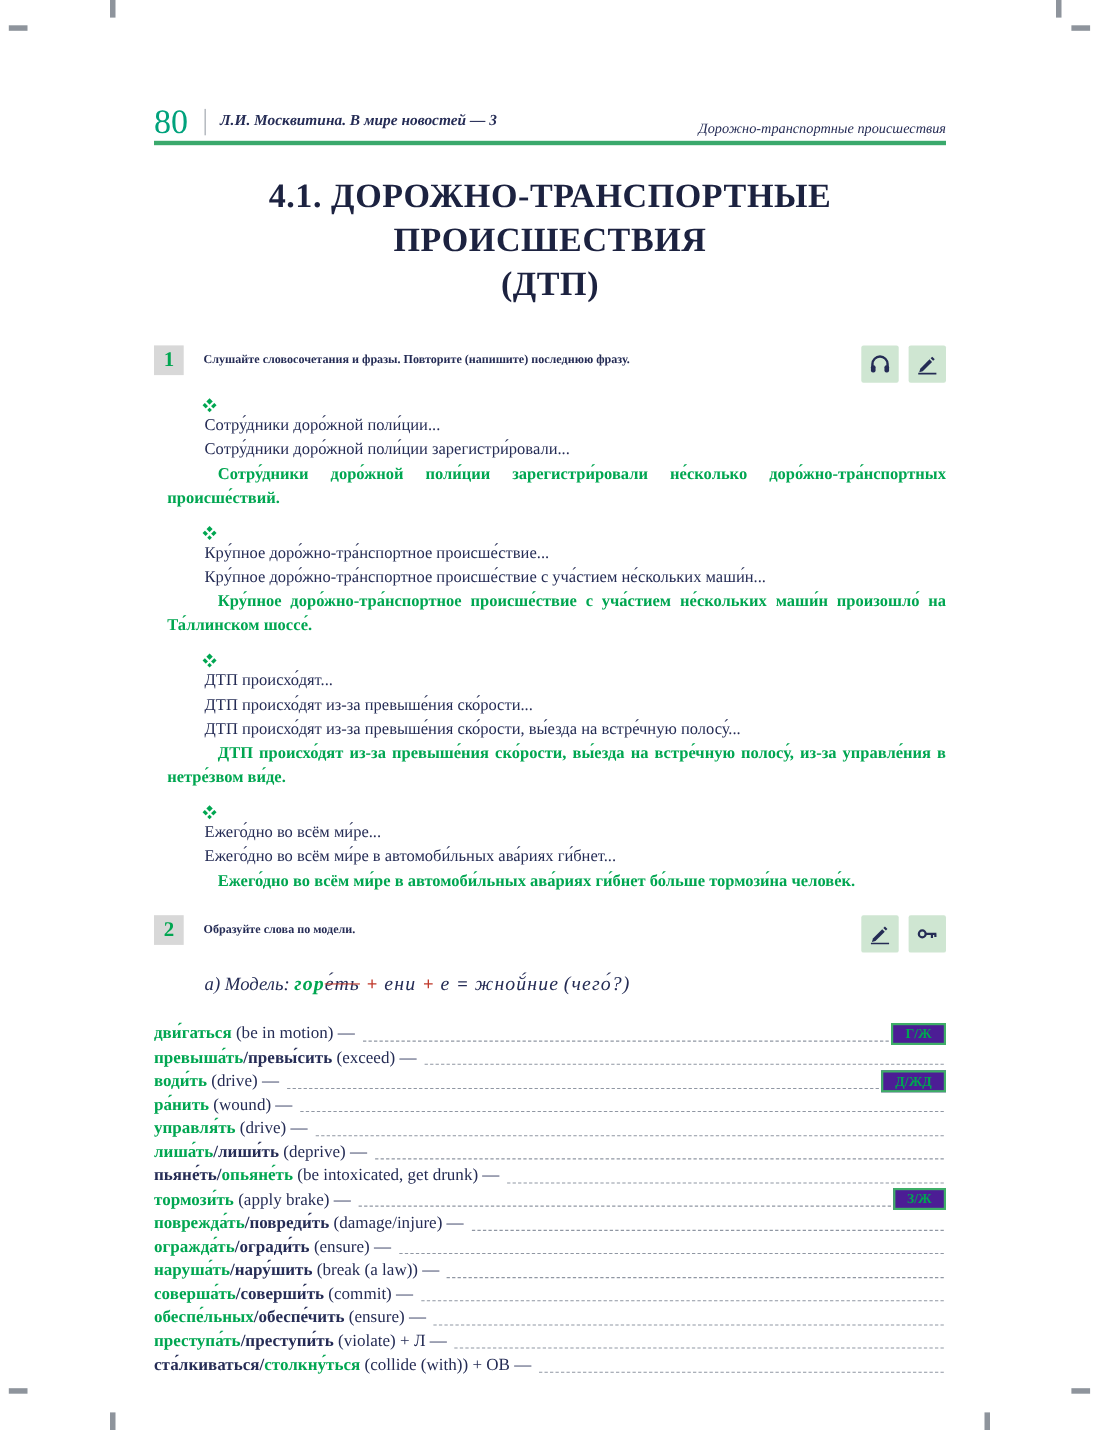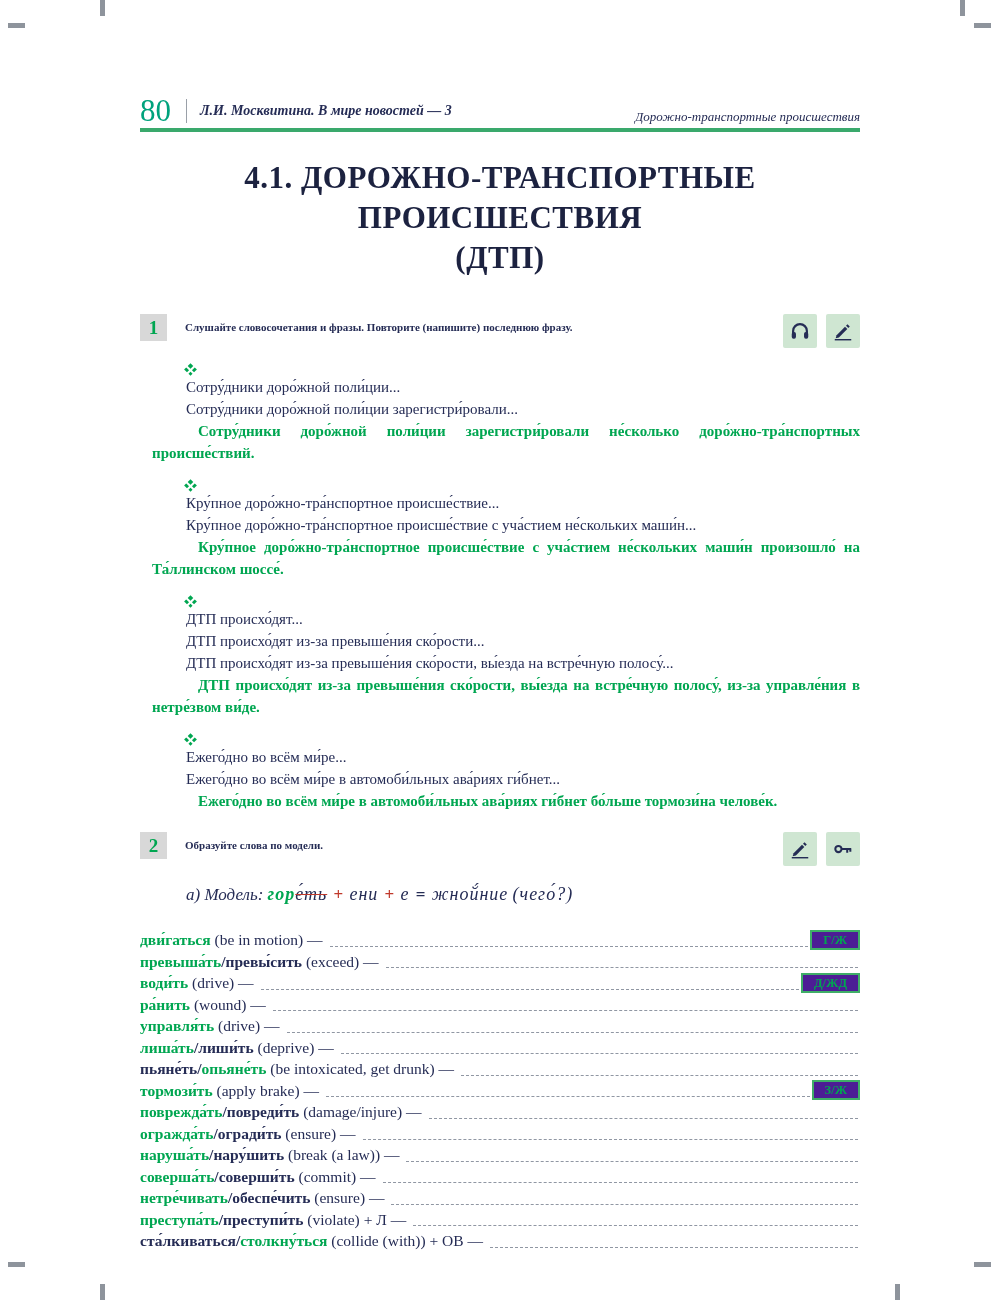--- a/index.html
+++ b/index.html
@@ -222,21 +222,21 @@
         </div>
         <div class="verb-row">
           <span class="lead"><span class="vb t-green">наруша́ть</span><span class="vb t-navy">/</span><span class="vb t-navy">нару́шить</span><span class="gloss"> (break (a law))</span><span class="dash"> —</span></span>
           <span class="fill"></span>
         </div>
         <div class="verb-row">
           <span class="lead"><span class="vb t-green">соверша́ть</span><span class="vb t-navy">/</span><span class="vb t-navy">соверши́ть</span><span class="gloss"> (commit)</span><span class="dash"> —</span></span>
           <span class="fill"></span>
         </div>
         <div class="verb-row">
-          <span class="lead"><span class="vb t-green">нетре́чивать</span><span class="vb t-navy">/</span><span class="vb t-navy">обеспе́чить</span><span class="gloss"> (ensure)</span><span class="dash"> —</span></span>
+          <span class="lead"><span class="vb t-green">обеспе́льных</span><span class="vb t-navy">/</span><span class="vb t-navy">обеспе́чить</span><span class="gloss"> (ensure)</span><span class="dash"> —</span></span>
           <span class="fill"></span>
         </div>
         <div class="verb-row">
           <span class="lead"><span class="vb t-green">преступа́ть</span><span class="vb t-navy">/</span><span class="vb t-navy">преступи́ть</span><span class="gloss"> (violate)</span><span class="extra"> + Л</span><span class="dash"> —</span></span>
           <span class="fill"></span>
         </div>
         <div class="verb-row">
           <span class="lead"><span class="vb t-navy">ста́лкиваться</span><span class="vb t-navy">/</span><span class="vb t-green">столкну́ться</span><span class="gloss"> (collide (with))</span><span class="extra"> + ОВ</span><span class="dash"> —</span></span>
           <span class="fill"></span>
         </div>

